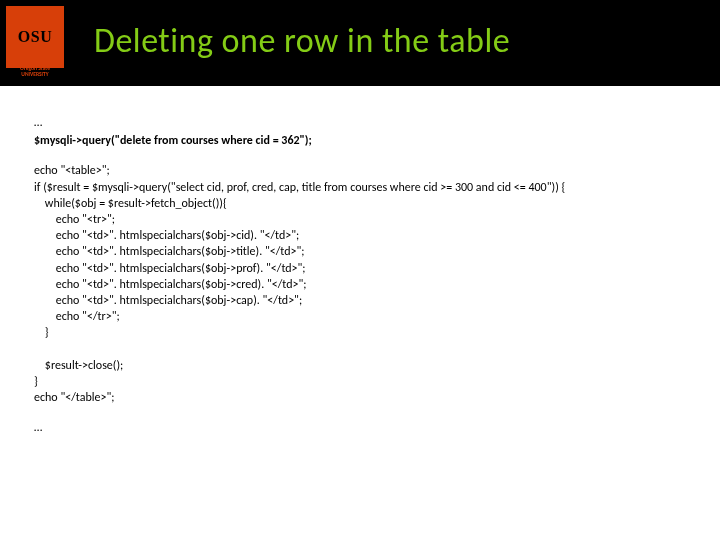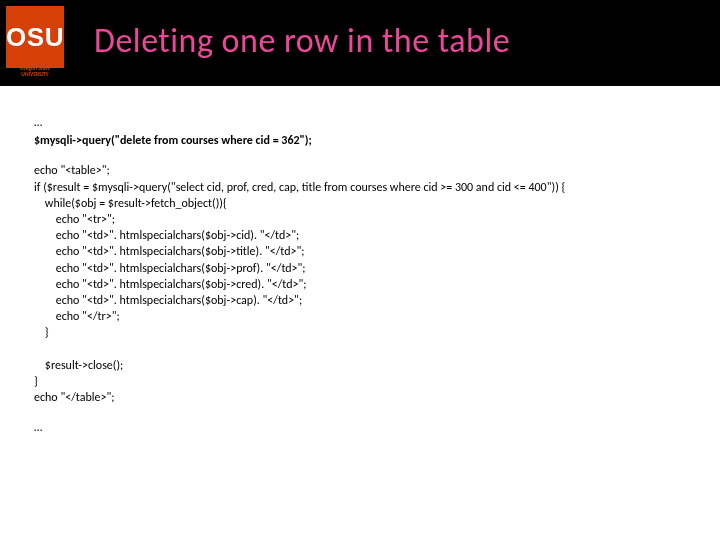--- a/index.html
+++ b/index.html
@@ -29,24 +29,24 @@
   }
   .logo-top {
     height: 62px;
     background: #d73f09;
     display: flex;
     align-items: center;
     justify-content: center;
     box-shadow: 0 3px 4px rgba(0,0,0,0.4);
   }
   .logo-osu {
-    font-family: Liberation Sans, sans-serif;
-    font-size: 26px;
+    font-family: Liberation Serif, serif;
+    font-size: 16px;
     font-weight: bold;
-    color: #ffffff;
+    color: #000000;
     letter-spacing: 0.5px;
   }
   .logo-sub {
     font-size: 5.5px;
     color: #d73f09;
     text-align: center;
     margin-top: -2px;
     line-height: 1;
     font-weight: bold;
   }
@@ -54,21 +54,21 @@
     font-size: 5px;
     color: #fff;
     text-align: right;
     position: absolute;
     bottom: -6px;
     right: -4px;
     font-style: italic;
     font-family: Georgia, serif;
   }
   .title {
-    color: #ec4899;
+    color: #84cc16;
     font-size: 34px;
     font-weight: 300;
     margin-left: 94px;
     margin-top: 20px;
     letter-spacing: 0.5px;
   }
   .content {
     padding: 28px 34px 0 34px;
     font-size: 12px;
     line-height: 1.35;

